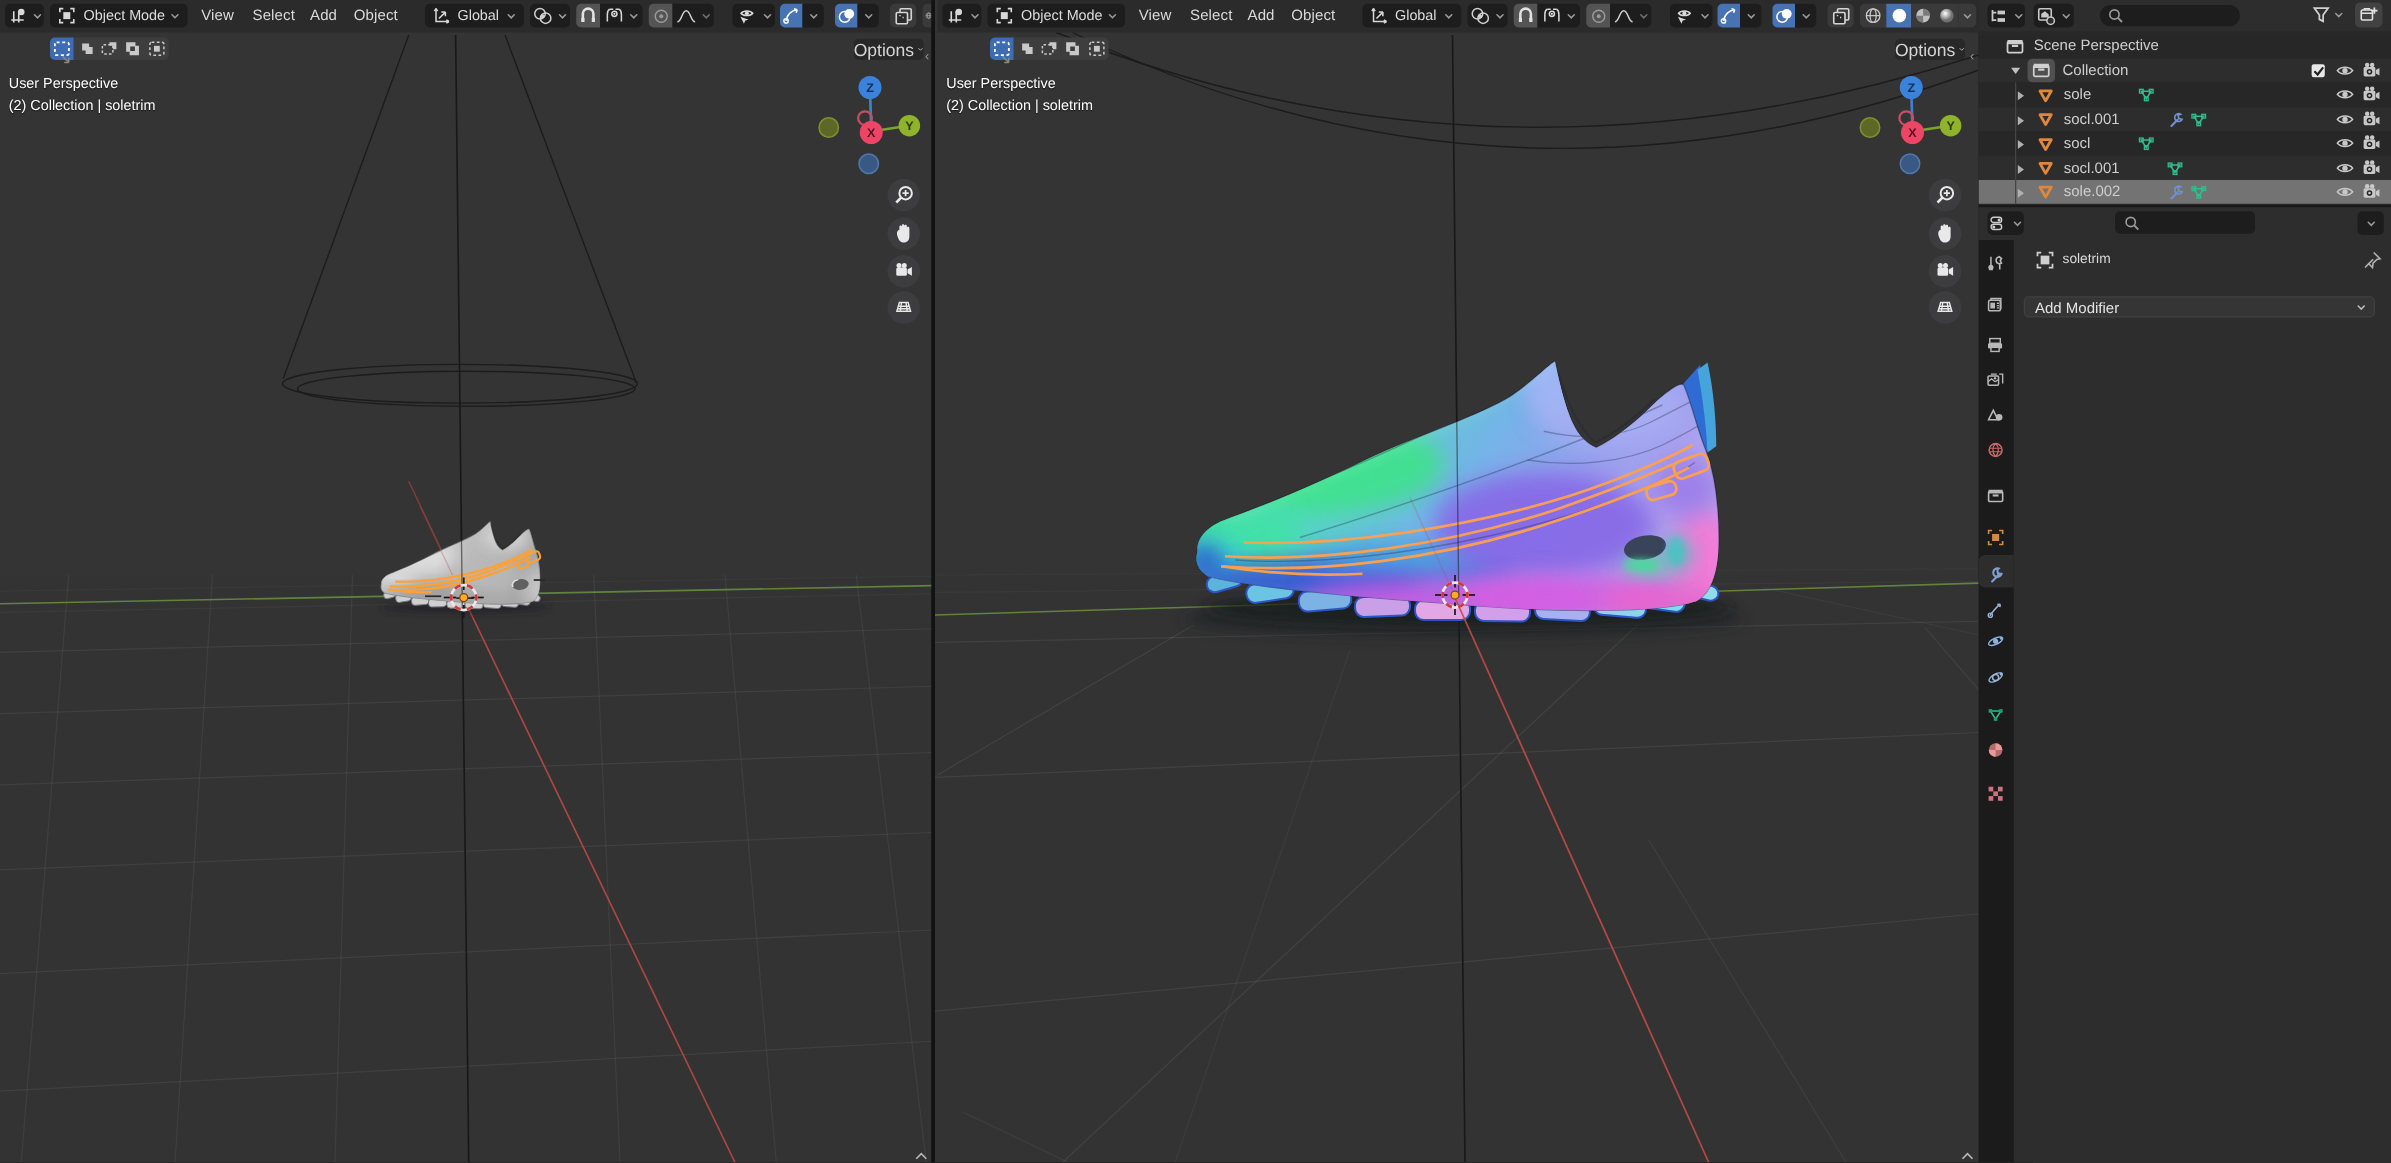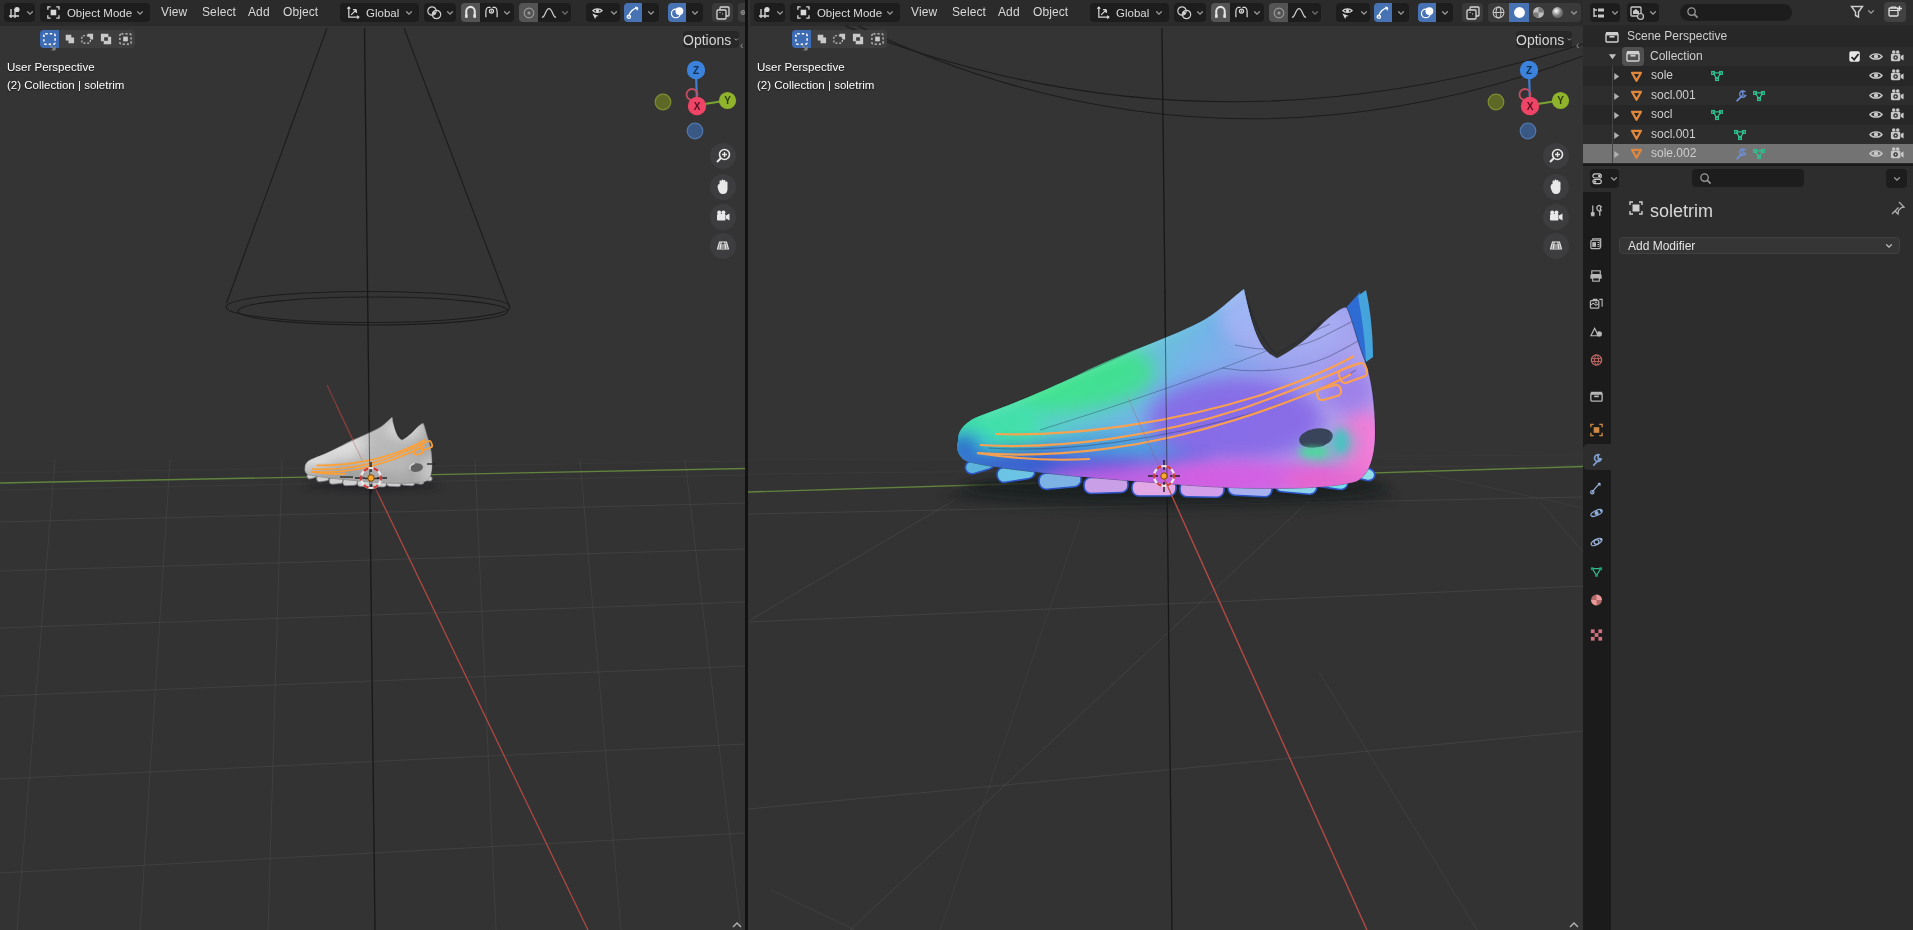--- a/index.html
+++ b/index.html
@@ -1145,21 +1145,21 @@
           <rect x="10" y="10" width="4" height="4"></rect>
         </g>
       </svg>
     </div>
     <div class="abs" style="left:45px;top:200px">
       <svg width="16" height="16" viewBox="0 0 16 16">
         <path d="M2 5 V2 H5 M11 2 H14 V5 M14 11 V14 H11 M5 14 H2 V11" stroke="#cfcfcf" stroke-width="1.4" fill="none"></path>
         <rect x="4.5" y="4.5" width="7" height="7" fill="#cfcfcf"></rect>
       </svg>
     </div>
-    <div class="abs" style="left:67px;top:201px;color:#d8d8d8;font-size:18px">soletrim</div>
+    <div class="abs" style="left:67px;top:201px;color:#d8d8d8;font-size:11px">soletrim</div>
     <div class="abs" style="left:307px;top:200px">
       <svg width="16" height="16" viewBox="0 0 16 16">
         <path d="M9 2 L14 7 L11.5 7.5 L8.5 10.5 L8 14 L5 11 L2 14 M5 11 L8.5 7.5" stroke="#b0b0b0" stroke-width="1.3" fill="none"></path>
       </svg>
     </div>
     <div class="abs" style="left:36px;top:237px;width:281px;height:17px;background:#353535;border:1px solid #404040;border-radius:4px;color:#e2e2e2;font-size:12px;display:flex;align-items:center;padding-left:8px">Add Modifier<span style="position:absolute;right:6px;top:4px">
         <svg width="8" height="8" viewBox="0 0 10 10">
           <path d="M2 3.5 L5 6.5 L8 3.5" stroke="#bbbbbb" stroke-width="1.6" fill="none" stroke-linecap="round"></path>
         </svg>
       </span></div>

